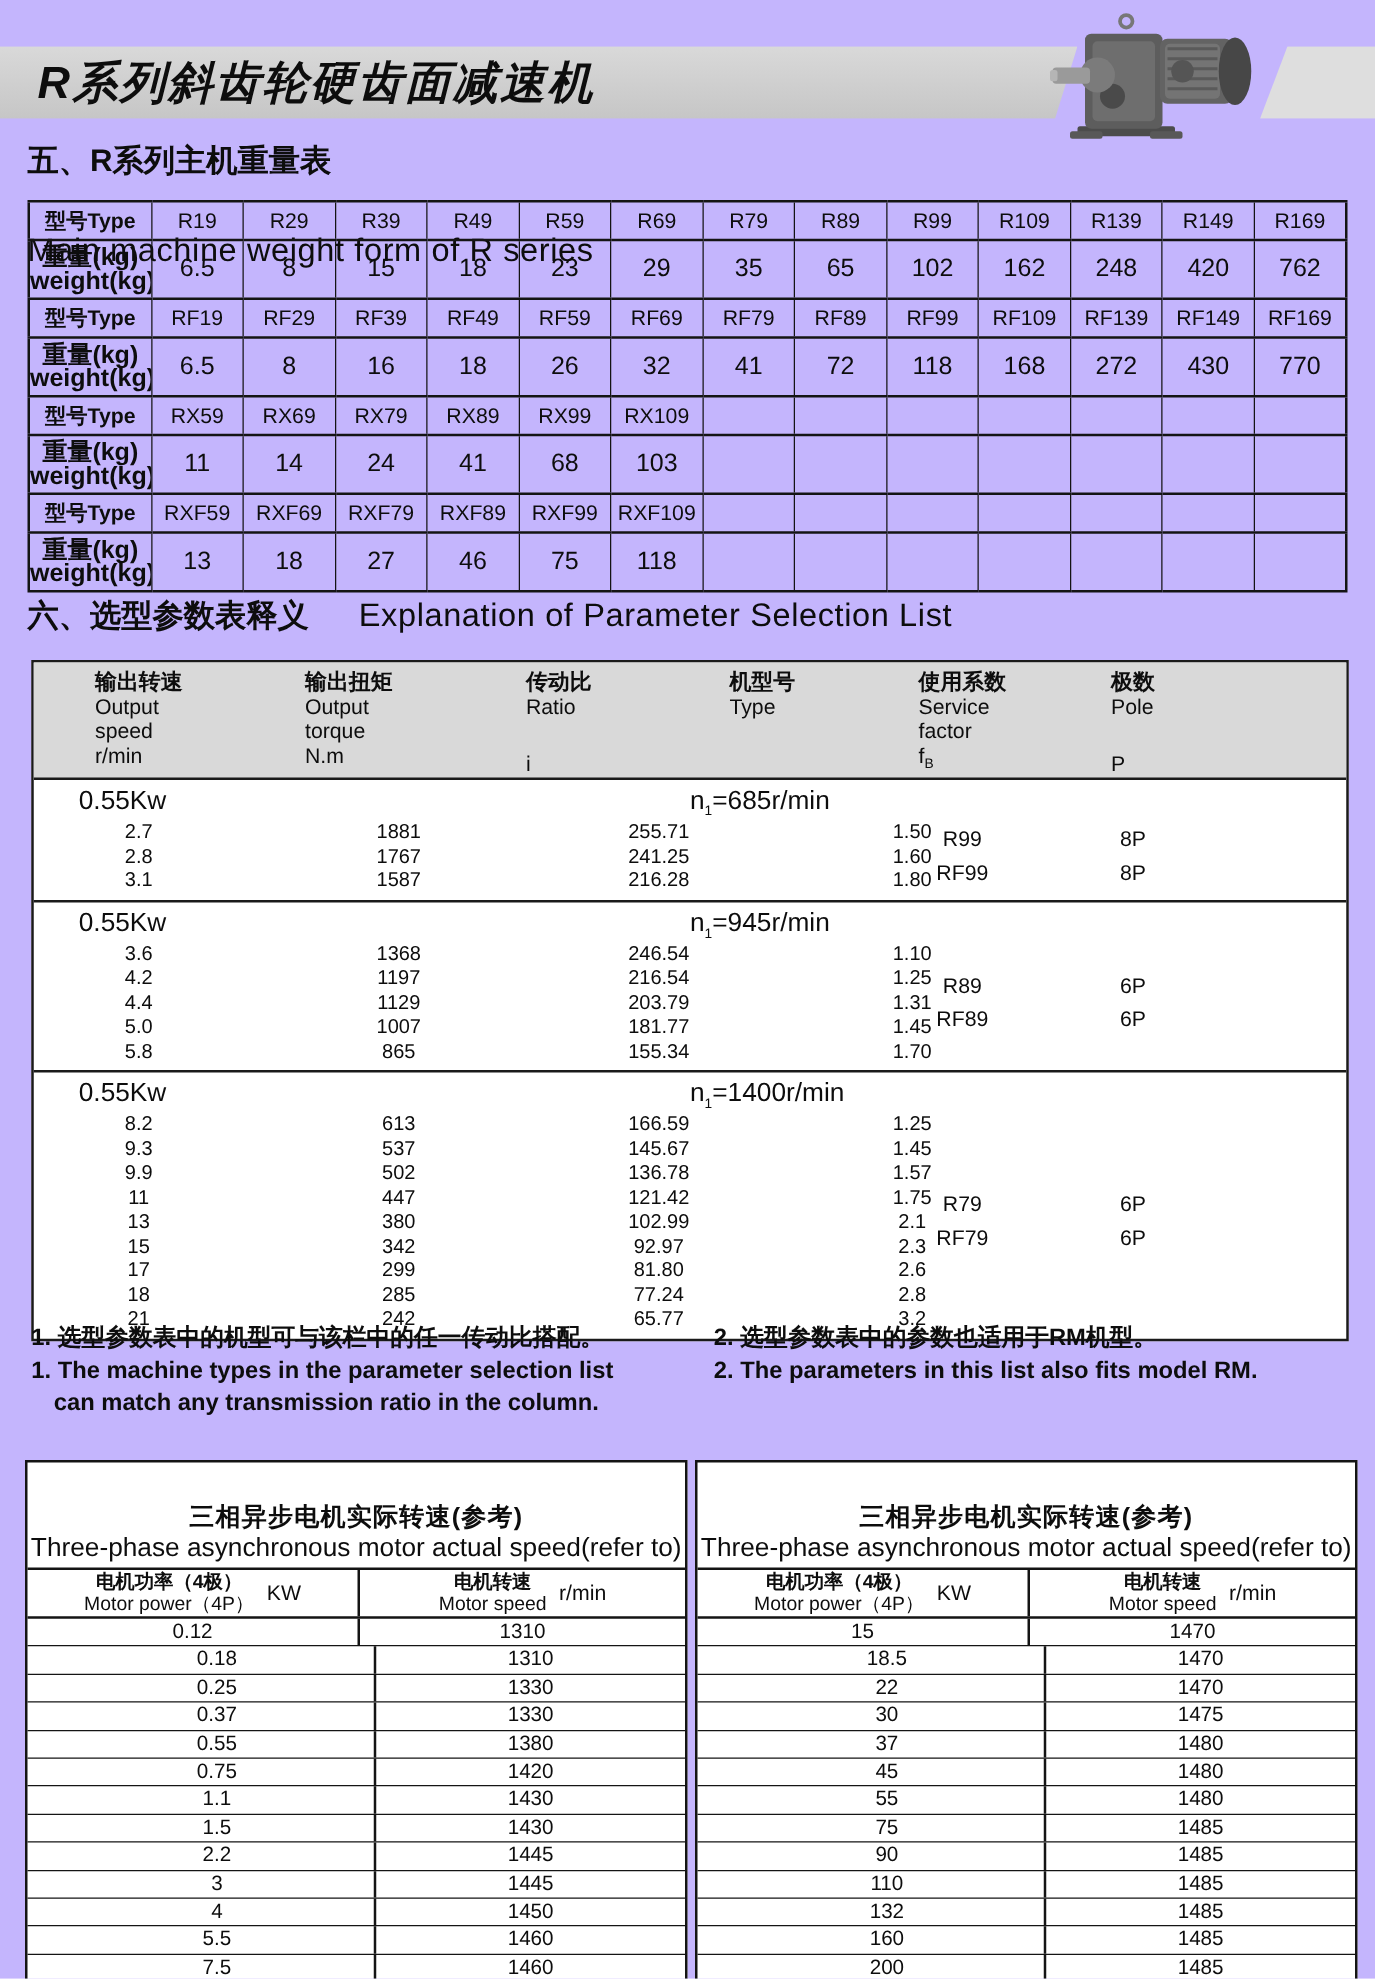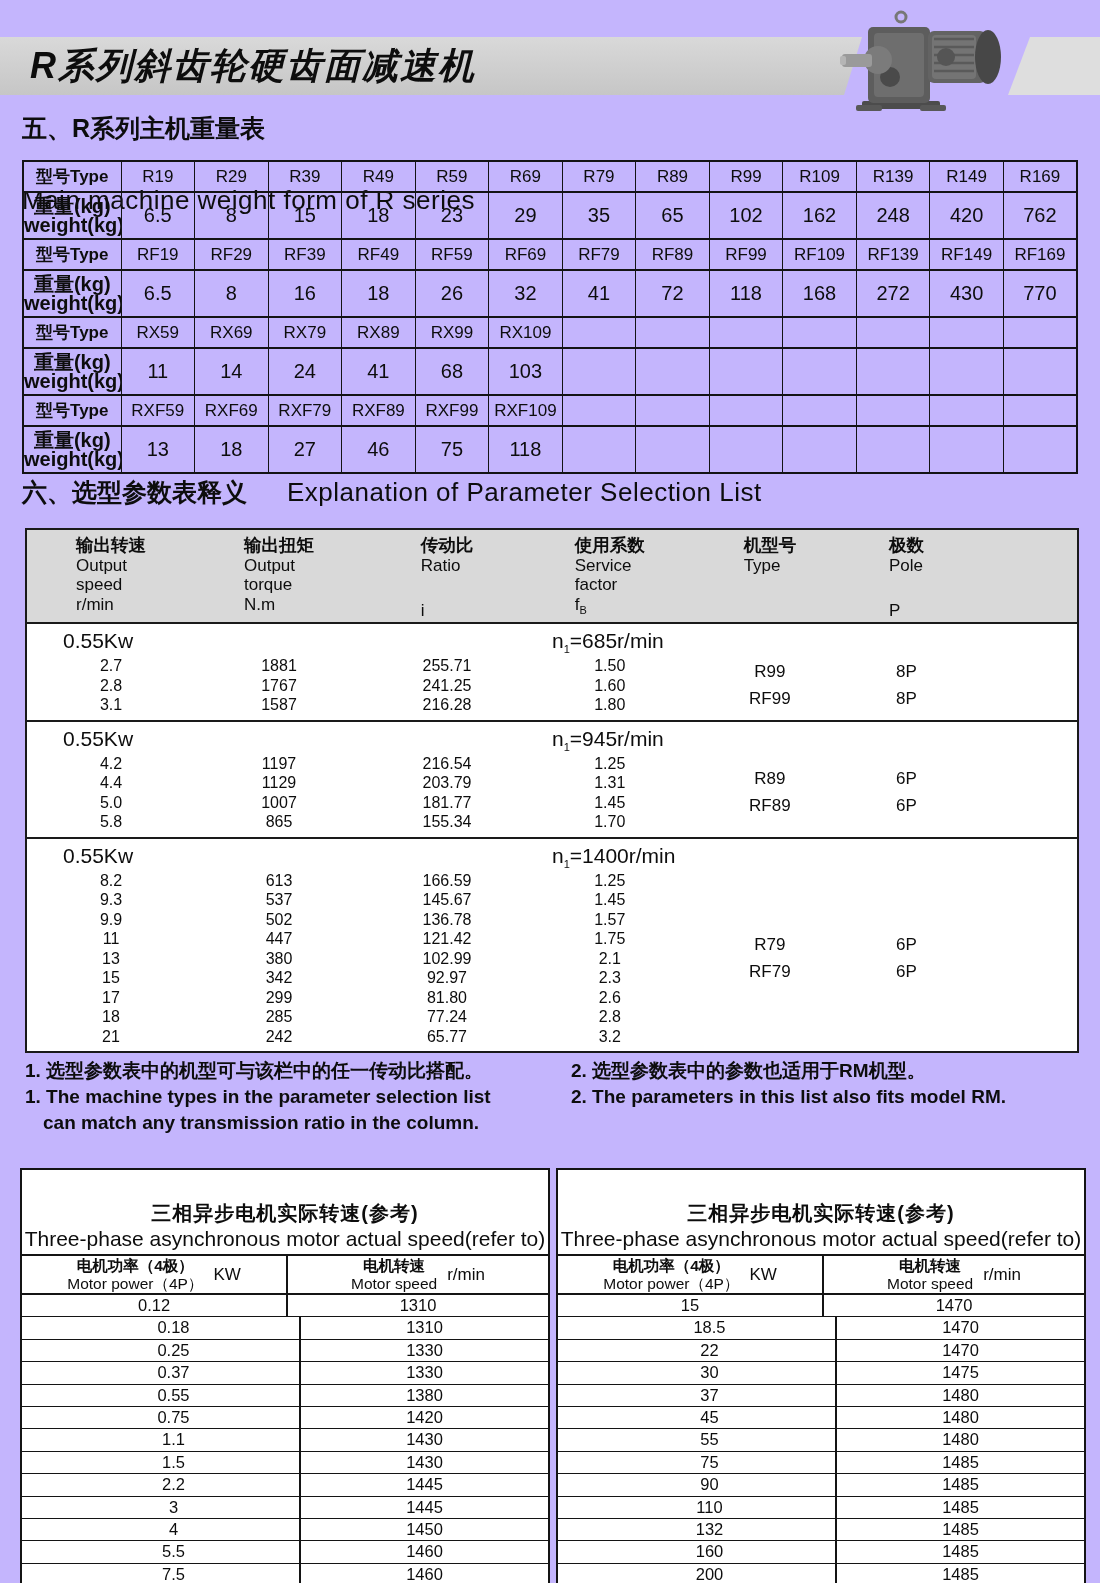--- a/index.html
+++ b/index.html
@@ -42,21 +42,21 @@
   .hstack{display:flex;flex-direction:column;text-align:left;font-size:17px;line-height:19.5px;}
   .hcn{font-weight:700;font-size:17.5px;}
   .hspacer{flex:1;}
   sub{font-size:11px;}
   .pblock{position:relative;padding:3px 0 5px;}
   .pblock + .pblock{border-top:2.2px solid #1a1a1a;}
   .bhead{position:relative;height:29px;font-size:21px;text-decoration:underline;}
   .bhead .power{position:absolute;left:36px;top:2px;}
   .bhead .n1{position:absolute;left:50%;top:2px;}
   .prow{display:grid;grid-template-columns:16% 16% 16% 15% 15.5% 10.5% 11%;
-        height:19.5px;line-height:19.5px;font-size:16px;}
+        height:19.5px;line-height:19.5px;font-size:16px;gap:40px;}
   .pcell{text-align:center;}
   .ptypes,.ppoles{position:absolute;top:32px;bottom:5px;display:flex;flex-direction:column;
         justify-content:center;align-items:center;gap:7px;font-size:17px;}
   .ptypes{left:63%;width:15.5%;}
   .ppoles{left:78.5%;width:10.5%;}
 
   
   .notes{position:absolute;top:1058px;left:25px;width:1050px;font-size:19px;line-height:26px;}
   .note{position:absolute;top:0;white-space:nowrap;}
   #note1{left:0;}
@@ -290,30 +290,30 @@
         <div class="hcell">
           <div class="hstack">
             <div class="hcn">传动比</div>
             <div>Ratio</div>
             <div class="hspacer"></div>
             <div>i</div>
           </div>
         </div>
         <div class="hcell">
           <div class="hstack">
+            <div class="hcn">机型号</div>
+            <div>Type</div>
+          </div>
+        </div>
+        <div class="hcell">
+          <div class="hstack">
             <div class="hcn">使用系数</div>
             <div>Service</div>
             <div>factor</div>
             <div>f<sub>B</sub></div>
-          </div>
-        </div>
-        <div class="hcell">
-          <div class="hstack">
-            <div class="hcn">机型号</div>
-            <div>Type</div>
           </div>
         </div>
         <div class="hcell">
           <div class="hstack">
             <div class="hcn">极数</div>
             <div>Pole</div>
             <div class="hspacer"></div>
             <div>P</div>
           </div>
         </div>
@@ -348,20 +348,26 @@
           </div>
           <div class="ppoles">
             <div>8P</div>
             <div>8P</div>
           </div>
         </div>
         <div class="pblock">
           <div class="bhead">
             <span class="power">0.55Kw</span>
             <span class="n1">n<sub>1</sub>=945r/min</span>
+          </div>
+          <div class="prow">
+            <div class="pcell">3.6</div>
+            <div class="pcell">1368</div>
+            <div class="pcell">246.54</div>
+            <div class="pcell">1.10</div>
           </div>
           <div class="prow">
             <div class="pcell">4.2</div>
             <div class="pcell">1197</div>
             <div class="pcell">216.54</div>
             <div class="pcell">1.25</div>
           </div>
           <div class="prow">
             <div class="pcell">4.4</div>
             <div class="pcell">1129</div>

